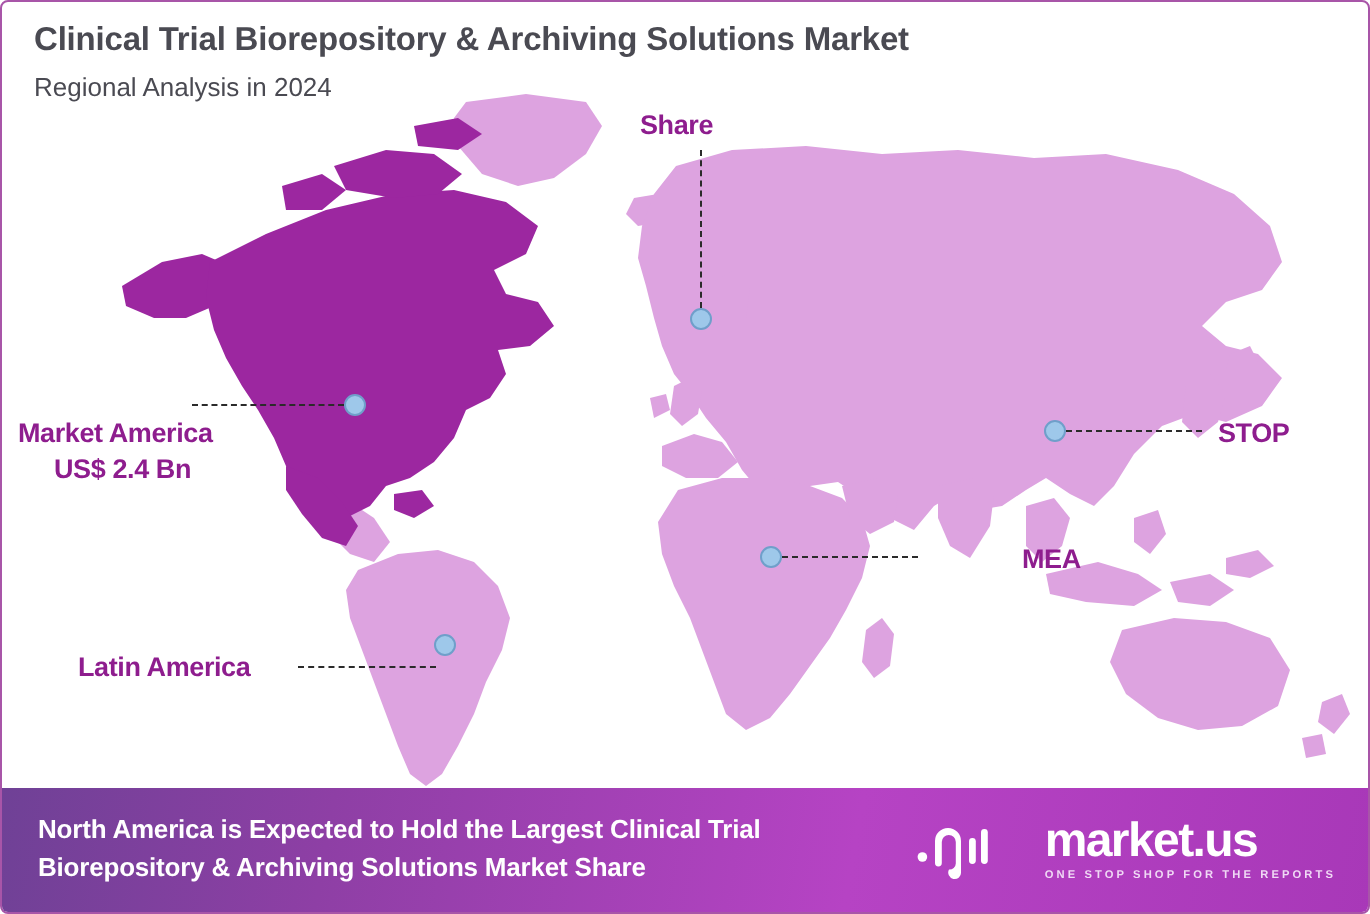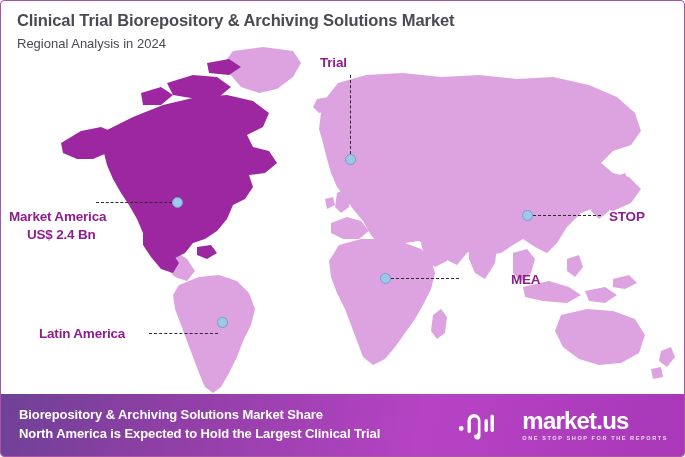--- a/index.html
+++ b/index.html
@@ -171,39 +171,39 @@
   <div class="leader" style="left:532px;top:214px;width:68px;"></div>
   <div class="leader" style="left:390px;top:277px;width:68px;"></div>
   <div class="leader" style="left:148px;top:332px;width:69px;"></div>
 
   <div class="rlabel" style="left:8px;top:207px;">
     <span>Market America</span>
     <span class="l2" style="margin-left:18px;">US$ 2.4 Bn</span>
   </div>
 
   <div class="rlabel" style="left:319px;top:53px;">
-    <span>Trial</span>
+    <span>Share</span>
   </div>
 
   <div class="rlabel" style="left:608px;top:207px;">
     <span>STOP</span>
   </div>
 
   <div class="rlabel" style="left:466px;top:270px;padding-left:44px;">
     <span>MEA</span>
   </div>
 
   <div class="rlabel" style="left:38px;top:324px;text-align:right;">
     <span>Latin America</span>
   </div>
 
   <div class="banner">
     <div class="banner-text">
+      <span class="bl">North America is Expected to Hold the Largest Clinical Trial</span>
       <span class="bl">Biorepository &amp; Archiving Solutions Market Share</span>
-      <span class="bl">North America is Expected to Hold the Largest Clinical Trial</span>
     </div>
 
     <div class="logo">
       <svg class="logo-mark" viewBox="0 0 40 30" xmlns="http://www.w3.org/2000/svg">
         <circle cx="3.2" cy="18.5" r="2.4" fill="#ffffff"></circle>
         <path d="M9.5 10.5 a6.5 6.5 0 0 1 13 0 L22.5 26 a3.2 3.2 0 1 1 -6 -1.2 a3.2 3.2 0 0 0 3.4 -3.1 L19.9 11
                  a3.5 3.5 0 0 0 -7 0 L12.9 21.5 a1.7 1.7 0 0 1 -3.4 0 Z" fill="#ffffff"></path>
         <rect x="26.5" y="9" width="3.4" height="13" rx="1.7" fill="#ffffff"></rect>
         <rect x="32.5" y="4.5" width="3.4" height="17.5" rx="1.7" fill="#ffffff"></rect>
       </svg>

